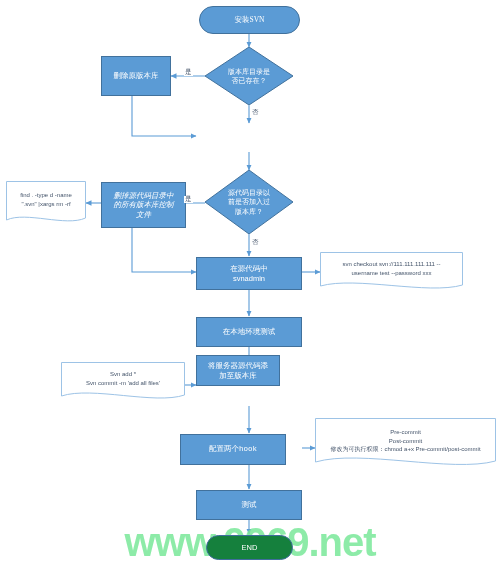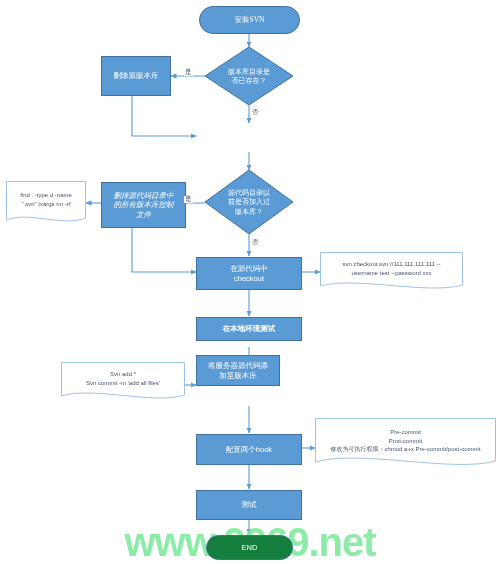--- a/index.html
+++ b/index.html
@@ -213,49 +213,49 @@
   <div class="note" style="left:6px; top:181px; width:80px; height:44px;">
     <svg class="note-shape" viewBox="0 0 80 44" preserveAspectRatio="none">
       <path d="M0.5,0.5 L79.5,0.5 L79.5,37 C60,46 20,30 0.5,39 Z" fill="#ffffff" stroke="#9dc3e6" stroke-width="1"></path>
     </svg>
     <div class="note-label">find . -type d -name
 ".svn" |xargs rm -rf</div>
   </div>
 
   <div class="node proc proc-lines" style="left:196px; top:257px; width:106px; height:33px;">
     <span>在源代码中
-checkout</span>
+svnadmin</span>
   </div>
 
   <div class="note" style="left:320px; top:252px; width:143px; height:40px;">
     <svg class="note-shape" viewBox="0 0 143 40" preserveAspectRatio="none">
       <path d="M0.5,0.5 L142.5,0.5 L142.5,33 C108,43 36,24 0.5,34 Z" fill="#ffffff" stroke="#9dc3e6" stroke-width="1"></path>
     </svg>
     <div class="note-label">svn checkout svn://111.111.111.111 --
 username test --password xxx</div>
   </div>
 
-  <div class="node proc" style="left:196px; top:317px; width:106px; height:24px;font-weight:bold;">
+  <div class="node proc" style="left:196px; top:317px; width:106px; height:30px;">
     <span>在本地环境测试</span>
   </div>
 
   <div class="note" style="left:61px; top:362px; width:124px; height:40px;">
     <svg class="note-shape" viewBox="0 0 124 40" preserveAspectRatio="none">
       <path d="M0.5,0.5 L123.5,0.5 L123.5,33 C94,43 31,24 0.5,34 Z" fill="#ffffff" stroke="#9dc3e6" stroke-width="1"></path>
     </svg>
     <div class="note-label">Svn add *
 Svn commit -m  'add all files'</div>
   </div>
 
   <div class="node proc proc-lines" style="left:196px; top:355px; width:84px; height:31px;">
     <span>将服务器源代码添
 加至版本库</span>
   </div>
 
-  <div class="node proc" style="left:196px; top:434px; width:106px; height:31px;">
+  <div class="node proc" style="left:180px; top:434px; width:106px; height:31px;font-family:Liberation Mono, monospace;">
     <span>配置两个hook</span>
   </div>
 
   <div class="note" style="left:315px; top:418px; width:181px; height:52px;">
     <svg class="note-shape" viewBox="0 0 181 52" preserveAspectRatio="none">
       <path d="M0.5,0.5 L180.5,0.5 L180.5,43 C137,55 45,31 0.5,44 Z" fill="#ffffff" stroke="#9dc3e6" stroke-width="1"></path>
     </svg>
     <div class="note-label">Pre-commit
 Post-commit
 修改为可执行权限：chmod a+x Pre-commit/post-commit</div>

